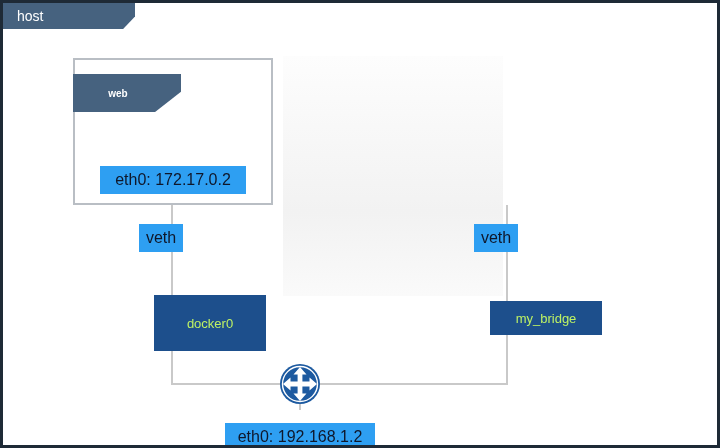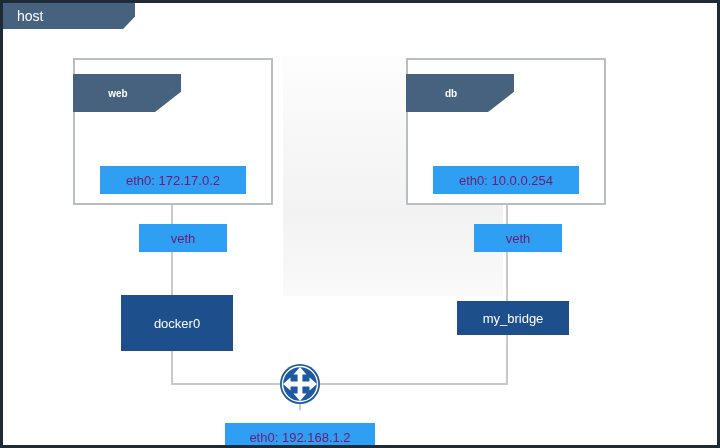--- a/index.html
+++ b/index.html
@@ -54,43 +54,43 @@
     font-weight: bold;
     font-size: 10px;
     display: flex; align-items: center; justify-content: center;
     padding-right: 18px;
     clip-path: polygon(0 0, 100% 0, 100% 47%, 76% 100%, 0 100%);
     margin-top: 16px;
   }
 
   .badge {
     background: #2e9ff2;
-    color: #701a75;
-    font-size: 13px;
+    color: #0f172a;
+    font-size: 16px;
     display: flex; align-items: center; justify-content: center;
   }
   .eth-badge {
     position: absolute;
     left: 50%; bottom: 9px;
     transform: translateX(-50%);
     width: 146px; height: 28px;
   }
   .veth {
     position: absolute;
-    width: 88px; height: 28px;
+    width: 44px; height: 28px;
   }
   .veth.left  { left: 136px; top: 221px; }
   .veth.right { left: 471px; top: 221px; }
 
   .bridge {
     position: absolute;
     background: #1d4f8c;
-    color: #ffffff;
+    color: #bef264;
     font-size: 13px;
-    display: flex; align-items: center; justify-content: center;
+    display: flex; align-items: center; justify-content: center; margin-left: 33px;
   }
   .bridge.docker0   { left: 118px; top: 292px; width: 112px; height: 56px; }
   .bridge.my-bridge { left: 454px; top: 298px; width: 112px; height: 34px; }
 
   .router {
     position: absolute;
     left: 275px; top: 359px;
     width: 44px; height: 44px;
   }
 
@@ -117,26 +117,20 @@
     <span>host</span>
   </div>
 
   <div class="node-box web">
     <div class="node-tab">
       <span>web</span>
     </div>
     <div class="badge eth-badge">eth0: 172.17.0.2</div>
   </div>
 
-  <div class="node-box db">
-    <div class="node-tab">
-      <span>db</span>
-    </div>
-    <div class="badge eth-badge">eth0: 10.0.0.254</div>
-  </div>
 
   <div class="badge veth left">veth</div>
   <div class="badge veth right">veth</div>
 
   <div class="bridge docker0">docker0</div>
   <div class="bridge my-bridge">my_bridge</div>
 
   <svg class="router" viewBox="0 0 44 44">
     <circle cx="22" cy="22" r="20" fill="#1d5aa0"></circle>
     <circle cx="22" cy="22" r="17.5" fill="none" stroke="#ffffff" stroke-width="1.4"></circle>

